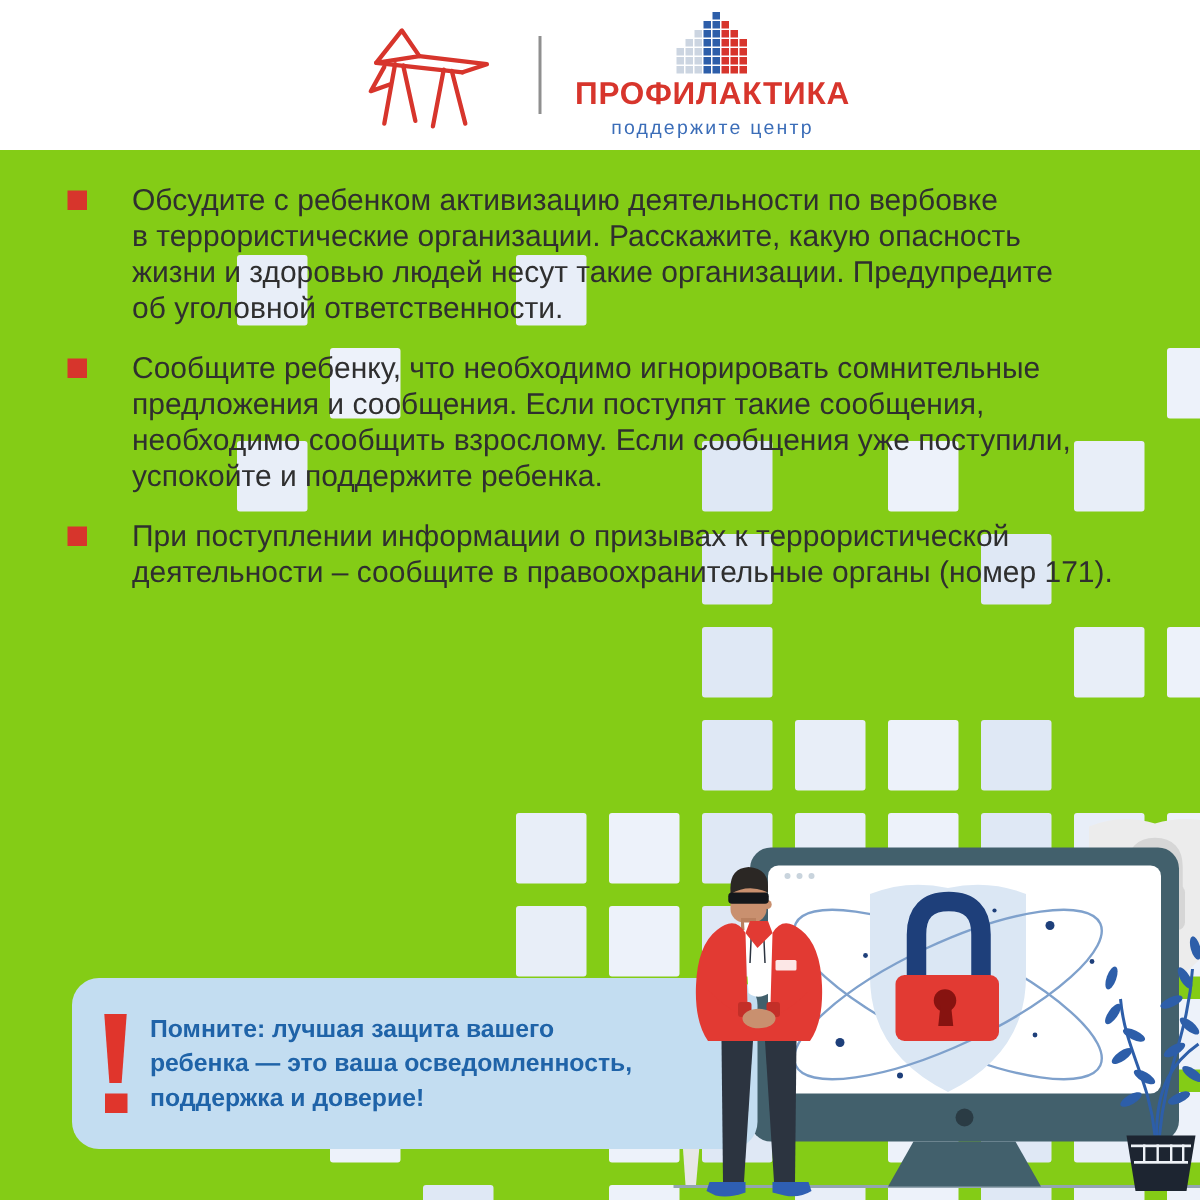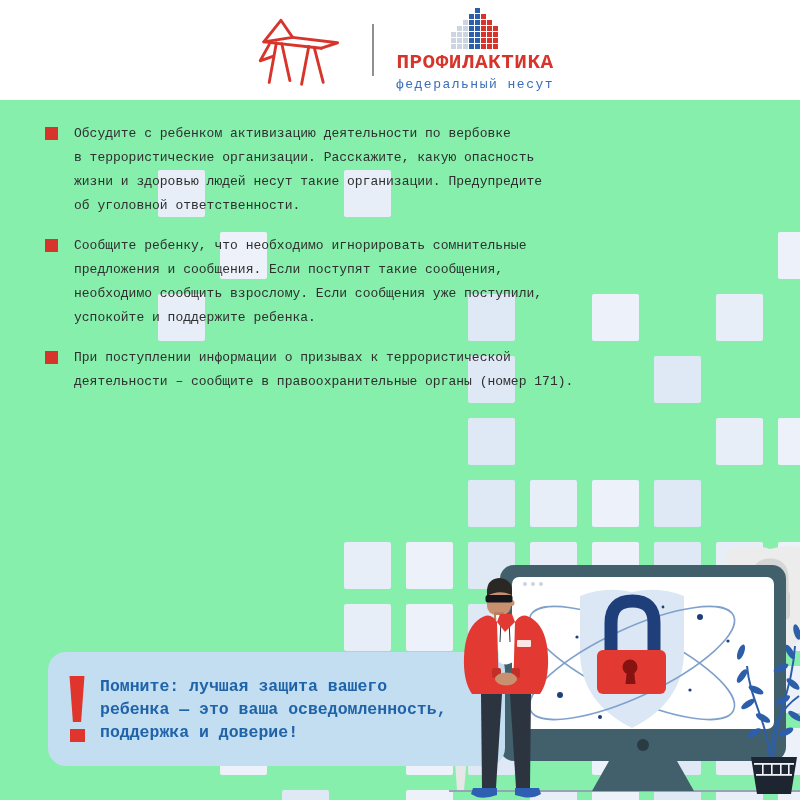--- a/index.html
+++ b/index.html
@@ -1,38 +1,38 @@
 <!DOCTYPE html>
 <html><head>
 <meta charset="utf-8">
 <style>
   html,body{margin:0;padding:0;}
-  .page{position:relative;width:800px;height:800px;background:#86efac;overflow:hidden;
-        font-family:Liberation Mono, monospace;}
+  .page{position:relative;width:800px;height:800px;background:#84cc16;overflow:hidden;
+        font-family:Liberation Sans, sans-serif;}
   
   .bg-pattern{position:absolute;inset:0;z-index:0;}
   .bg-sq{position:absolute;width:47px;height:47px;border-radius:2px;}
   
   .header{position:relative;z-index:5;height:100px;display:flex;align-items:center;justify-content:center;gap:22px;background:#fff;}
   .brand-mark{width:104px;height:72px;}
   .logo-divider{width:2px;height:52px;background:#8f8f8f;}
   .center-logo{display:flex;flex-direction:column;align-items:center;}
   .pixel-grid{position:relative;width:48px;height:41px;margin-bottom:3px;}
   .pixel-grid i{position:absolute;width:5px;height:5px;}
   .center-name{font-size:21px;font-weight:bold;color:#d7352c;letter-spacing:.5px;line-height:1.05;}
   .center-sub{font-size:13px;color:#3b6db8;letter-spacing:1.5px;margin-top:2px;}
   
   .banner{position:relative;z-index:5;height:64px;display:flex;align-items:center;justify-content:center;
           background:linear-gradient(180deg,#c8302a 0%,#c8302a 12%,#d7352c 12%);}
   .banner h1{margin:0;font-size:23px;font-weight:bold;color:#fff;letter-spacing:.3px;white-space:nowrap;}
   
   .bullets{position:relative;z-index:5;padding:22px 30px 0 45px;}
   .bullet{position:relative;margin-bottom:16px;}
   .bullet .marker{position:absolute;left:0;top:5px;width:13px;height:13px;background:#d7352c;}
-  .bullet .btxt{margin-left:29px;width:700px;font-size:13px;line-height:24px;color:#2f2f2f;white-space:pre-line;}
+  .bullet .btxt{margin-left:43px;width:700px;font-size:20px;line-height:24px;color:#2f2f2f;white-space:pre-line;}
   
   .illu{position:absolute;inset:0;z-index:1;pointer-events:none;}
   .man-layer{position:absolute;inset:0;z-index:3;pointer-events:none;}
   
   .callout{position:absolute;z-index:2;left:48px;top:652px;width:457px;height:114px;background:#c3ddf1;border-radius:18px;
            display:flex;align-items:center;}
   .excl{margin-left:20px;width:18px;display:flex;flex-direction:column;align-items:center;}
   .excl .bar{width:17px;height:46px;background:#e0352c;clip-path:polygon(6% 0,94% 0,74% 100%,26% 100%);}
   .excl .dot{width:15px;height:13px;background:#e0352c;margin-top:7px;}
   .callout .ctxt{margin-left:14px;width:352px;font-size:16.5px;line-height:23px;font-weight:bold;color:#1f63a8;white-space:pre-line;}
@@ -220,21 +220,21 @@
           <i style="left: 0px; top: 36px; background: rgb(204, 213, 225);"></i>
           <i style="left: 6px; top: 36px; background: rgb(204, 213, 225);"></i>
           <i style="left: 12px; top: 36px; background: rgb(204, 213, 225);"></i>
           <i style="left: 18px; top: 36px; background: rgb(45, 94, 169);"></i>
           <i style="left: 24px; top: 36px; background: rgb(45, 94, 169);"></i>
           <i style="left: 30px; top: 36px; background: rgb(215, 53, 44);"></i>
           <i style="left: 36px; top: 36px; background: rgb(215, 53, 44);"></i>
           <i style="left: 42px; top: 36px; background: rgb(215, 53, 44);"></i>
         </div>
       <div class="center-name">ПРОФИЛАКТИКА</div>
-      <div class="center-sub">федеральный несут</div>
+      <div class="center-sub">поддержите центр</div>
     </div>
   </div>
 
 
   <div class="bullets">
     <div class="bullet">
       <span class="marker"></span>
       <div class="btxt">Обсудите с ребенком активизацию деятельности по вербовке
 в террористические организации. Расскажите, какую опасность
 жизни и здоровью людей несут такие организации. Предупредите

